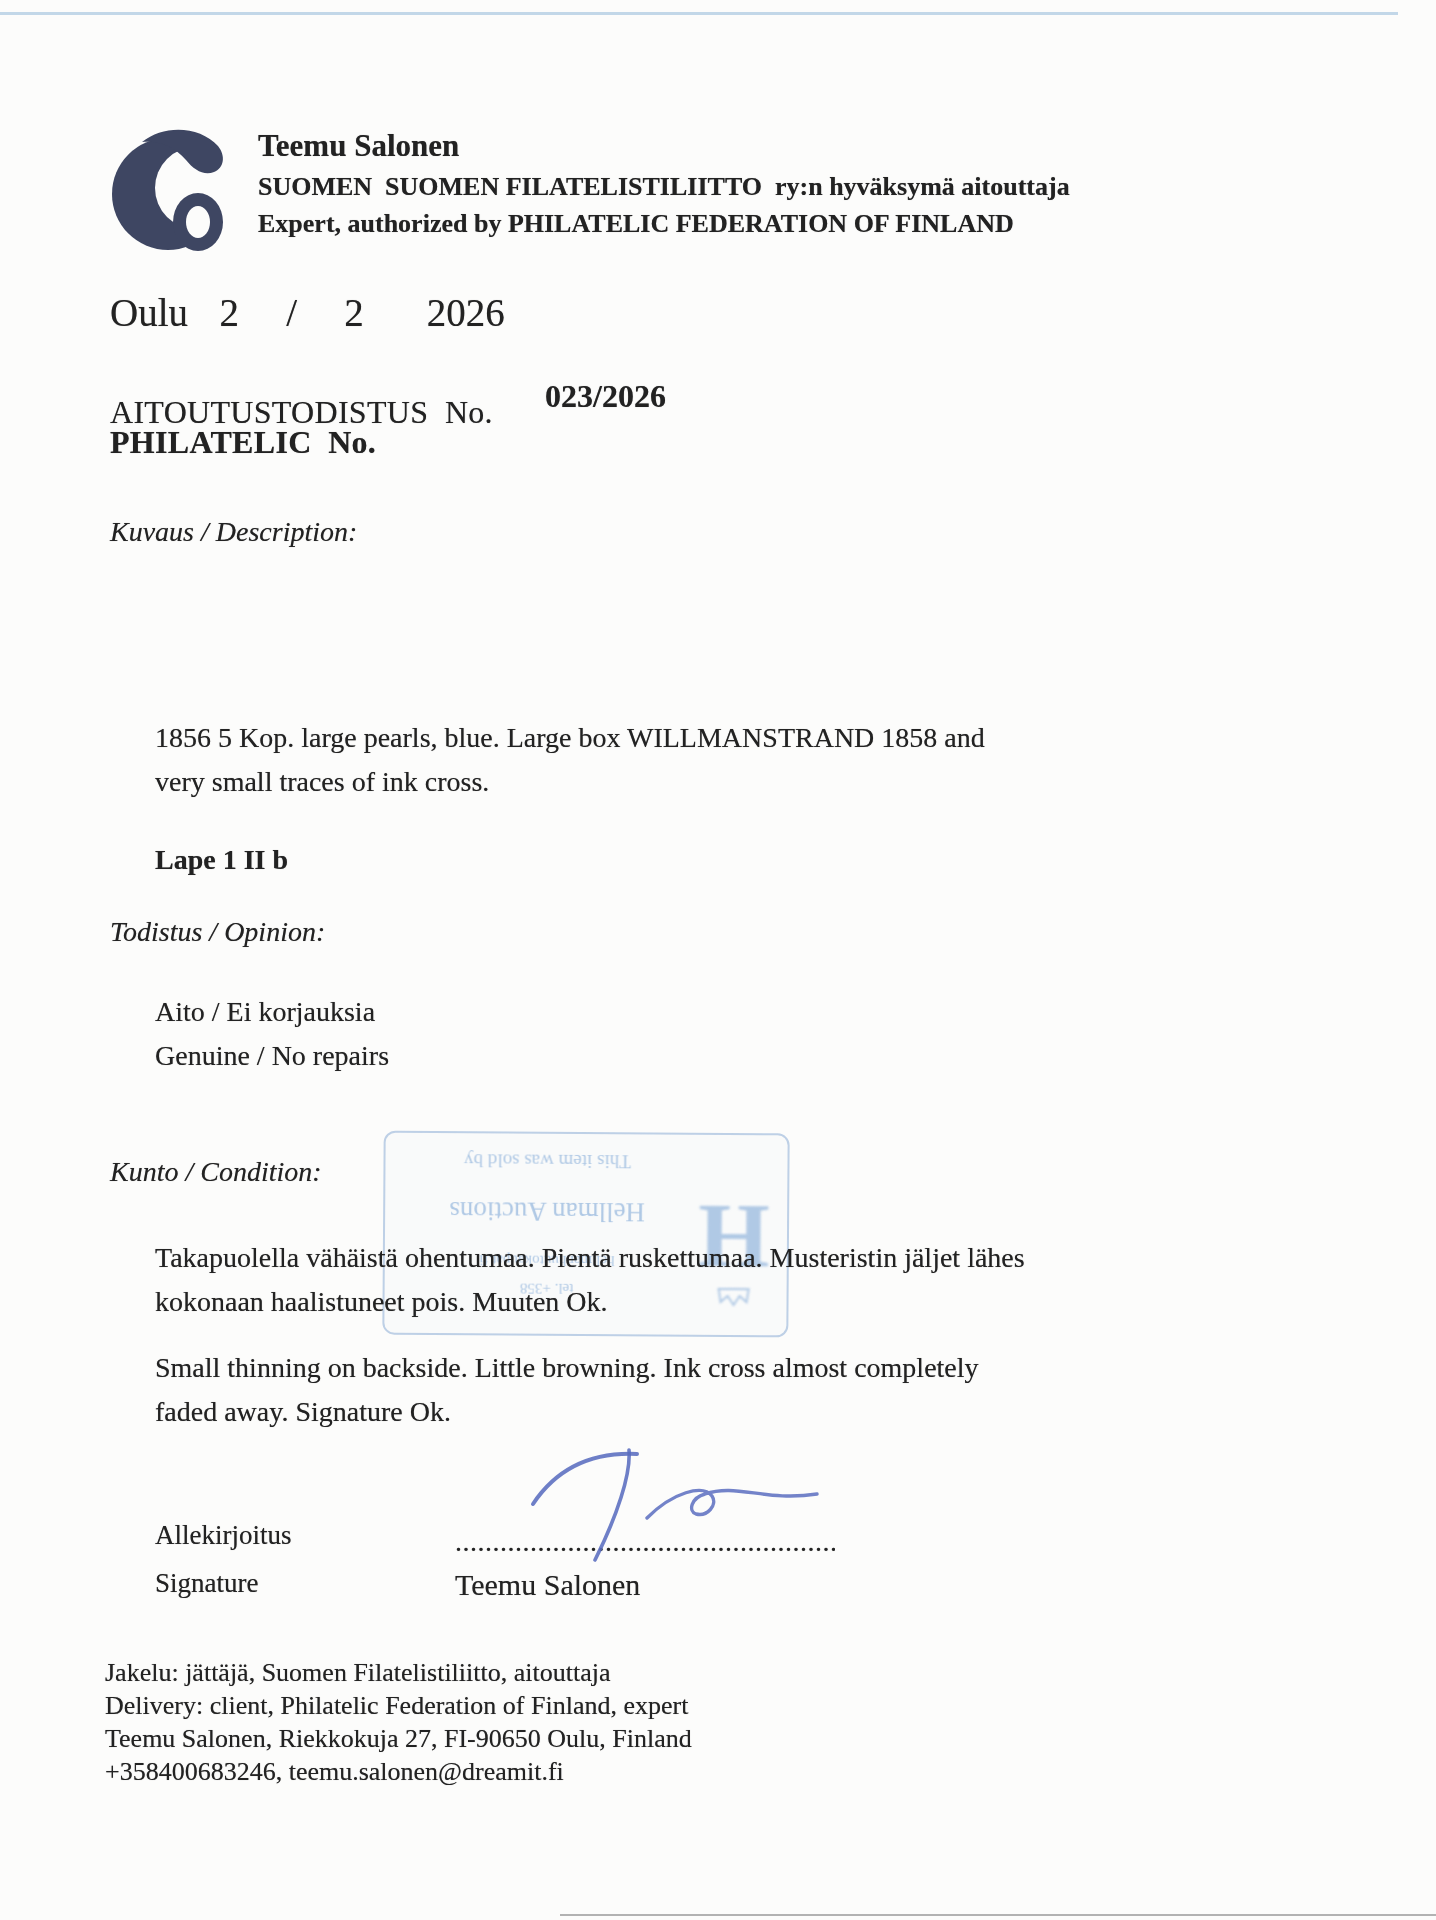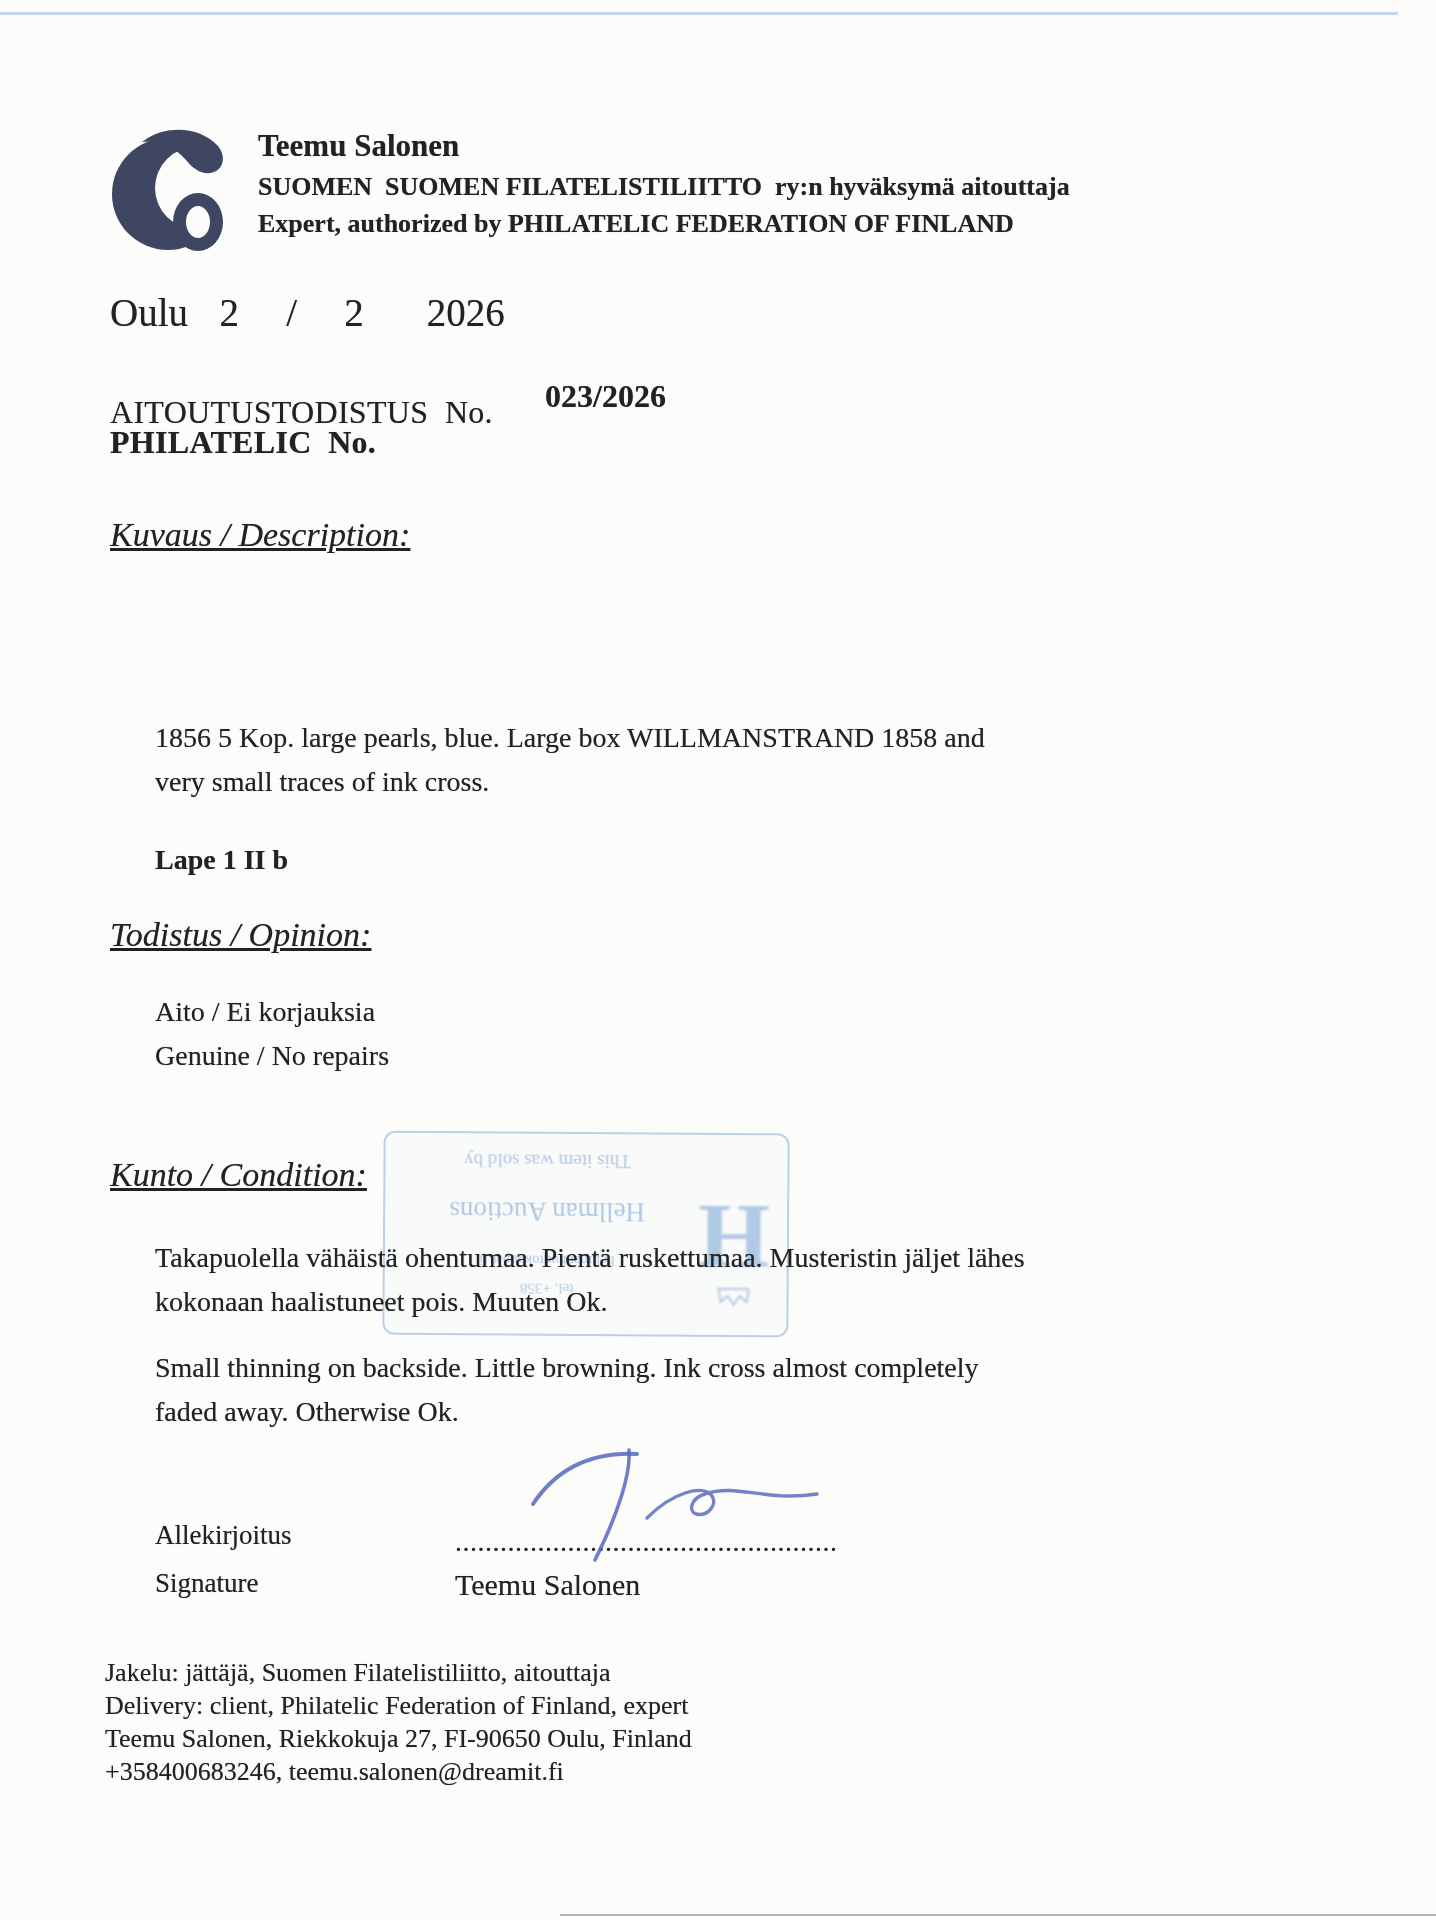--- a/index.html
+++ b/index.html
@@ -18,21 +18,21 @@
   .scan-top-line{position:absolute;left:0;top:12px;width:1398px;height:3px;background:#b3cde4;opacity:.8;}
   .scan-bottom-line{position:absolute;left:560px;top:1914px;width:876px;height:2px;background:#8a8a8a;opacity:.65;}
   .logo{position:absolute;left:112px;top:120px;}
   .head-name{left:258px;top:128px;font-size:31px;font-weight:700;}
   .head-fi{left:258px;top:172px;font-size:26px;font-weight:700;}
   .head-en{left:258px;top:209px;font-size:26px;font-weight:700;}
   .date-line{left:110px;top:290px;font-size:39px;word-spacing:6px;}
   .cert-title1{left:110px;top:394px;font-size:32px;font-weight:400;letter-spacing:.3px;}
   .cert-title2{left:110px;top:424px;font-size:32px;font-weight:700;letter-spacing:.3px;}
   .cert-number{left:545px;top:378px;font-size:32px;font-weight:700;}
-  .sec-label{font-size:34px;font-style:italic;text-decoration:underline;}
+  .sec-label{font-size:28px;font-style:italic;}
   .lbl-desc{left:110px;top:516px;}
   .lbl-opinion{left:110px;top:916px;}
   .lbl-cond{left:110px;top:1156px;}
   .desc-fi{left:155px;top:592px;}
   .desc-en{left:155px;top:716px;}
   .lape{left:155px;top:844px;font-size:28px;font-weight:700;}
   .opinion-fi{left:155px;top:996px;font-size:28px;}
   .opinion-en{left:155px;top:1040px;font-size:28px;}
   .cond-fi{left:155px;top:1236px;}
   .cond-en{left:155px;top:1346px;}
@@ -116,21 +116,21 @@
       <div class="hletter">H</div>
     </div>
   </div>
 
   <div class="para cond-fi">
     <div class="line">Takapuolella vähäistä ohentumaa. Pientä ruskettumaa. Musteristin jäljet lähes</div>
     <div class="line">kokonaan haalistuneet pois. Muuten Ok.</div>
   </div>
   <div class="para cond-en">
     <div class="line">Small thinning on backside. Little browning. Ink cross almost completely</div>
-    <div class="line">faded away. Otherwise Ok.</div>
+    <div class="line">faded away. Signature Ok.</div>
   </div>
 
   <svg class="sig-svg" width="320" height="145" viewBox="0 0 320 145">
     <path d="M28 80 C52 44 88 28 132 30" fill="none" stroke-width="4" stroke-linecap="round" opacity=".88" stroke="#5a6dbf"></path>
     <path d="M124 26 C126 50 112 92 90 136" fill="none" stroke-width="3.6" stroke-linecap="round" opacity=".88" stroke="#5a6dbf"></path>
     <path d="M142 94 C168 68 198 60 207 72 C213 81 202 93 191 90 C183 87 186 74 200 70 C232 59 260 78 312 70" fill="none" stroke-width="3.4" stroke-linecap="round" opacity=".85" stroke="#5a6dbf"></path>
   </svg>
 
   <div class="t sig-label-fi">Allekirjoitus</div>
   <div class="t sig-label-en">Signature</div>

